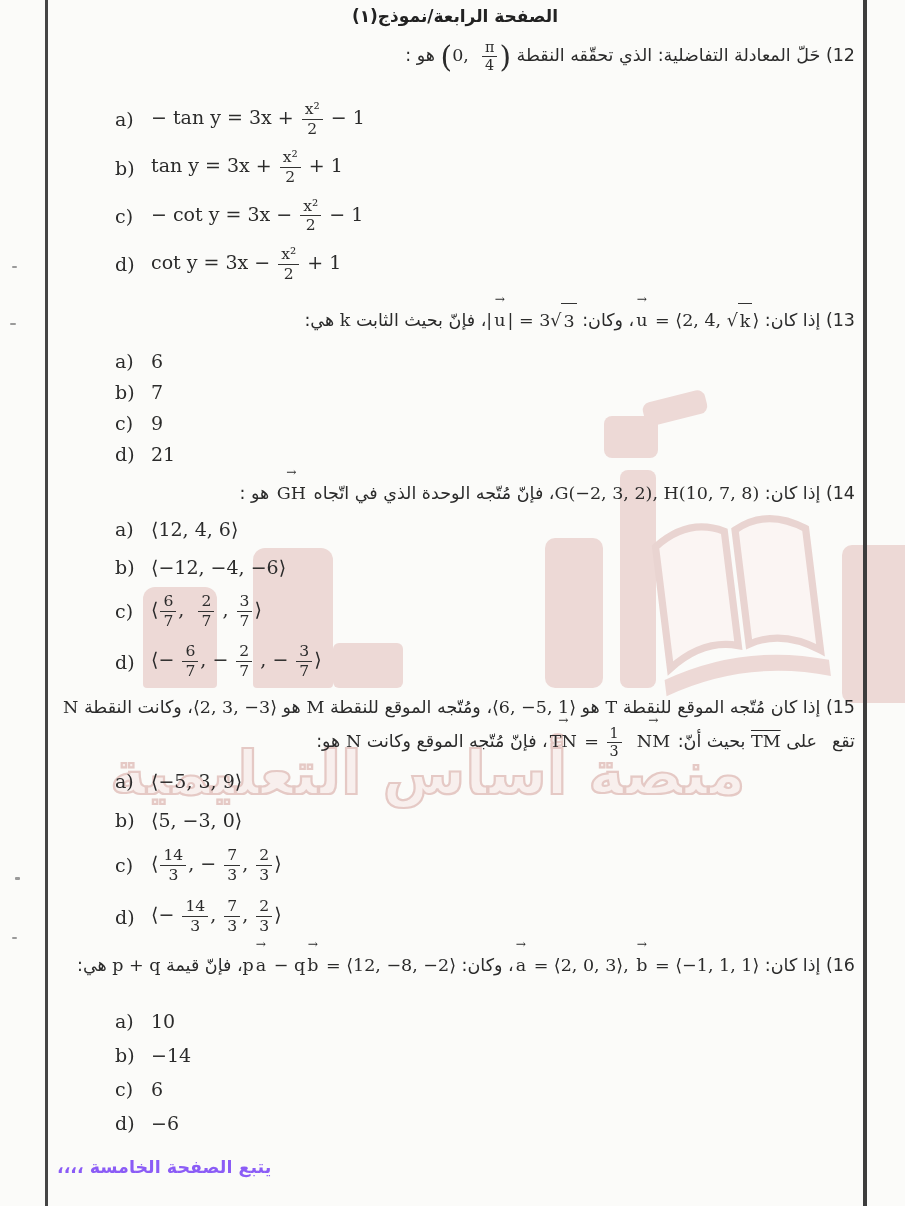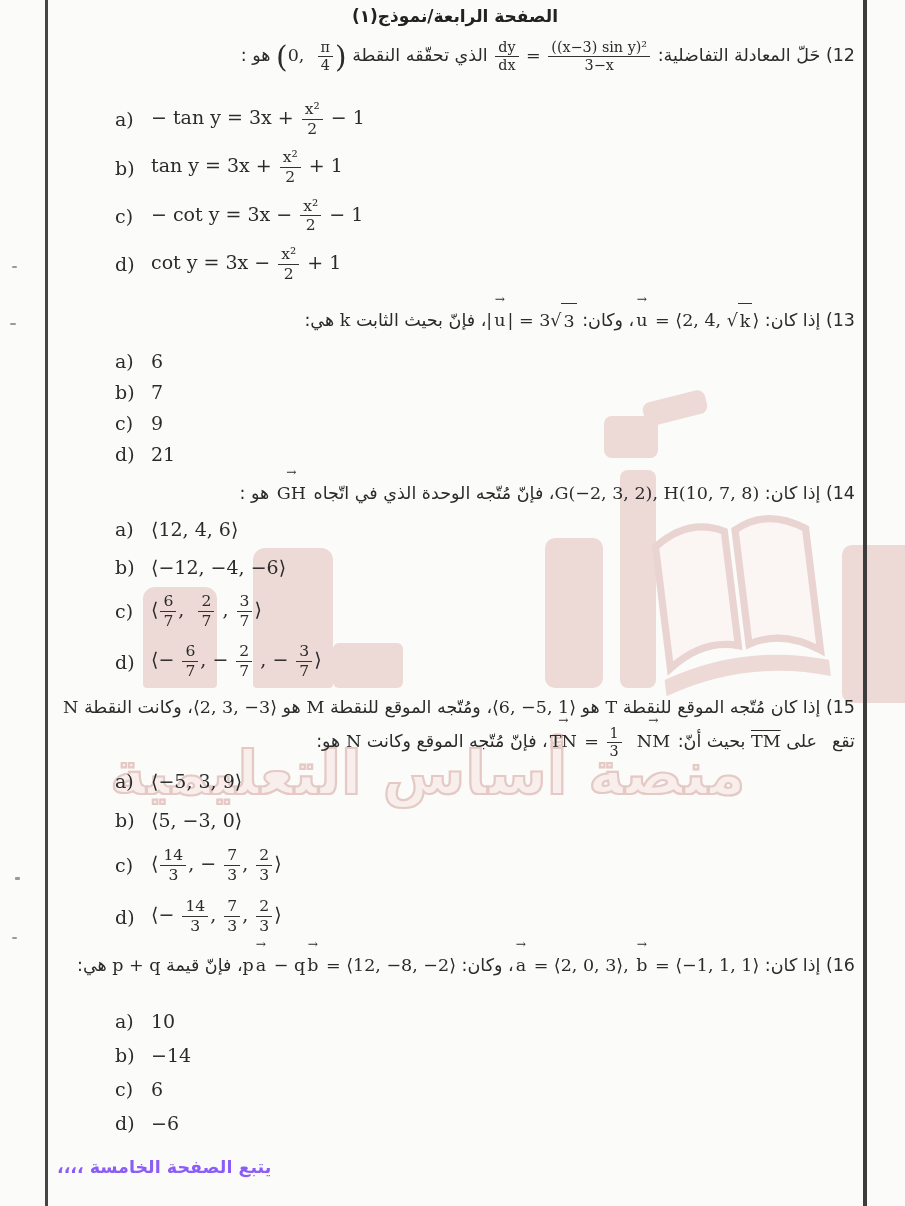--- a/index.html
+++ b/index.html
@@ -77,27 +77,21 @@
 
 <div class="vline left"></div>
 <div class="vline right"></div>
 <div class="art" style="left:12px;top:266px;width:5px;height:2px"></div>
 <div class="art" style="left:10px;top:323px;width:6px;height:2px"></div>
 <div class="art" style="left:15px;top:877px;width:5px;height:3px"></div>
 <div class="art" style="left:12px;top:937px;width:5px;height:2px"></div>
 
 <div class="hdr">الصفحة الرابعة/نموذج(١)</div>
 
-<div class="stem" style="top:38px"><span class="ar">12) حَلّ المعادلة التفاضلية: </span><span class="math" dir="ltr"><span class="frac">
-        <span class="fn">dy</span>
-        <span class="fd">dx</span>
-      </span><span class="mt"> = </span><span class="frac">
-        <span class="fn">((x−3) sin y)²</span>
-        <span class="fd">3−x</span>
-      </span></span><span class="ar"> الذي تحقّقه النقطة </span><span class="math" dir="ltr"><span class="bigp">(</span><span class="mt">0,  </span><span class="frac">
+<div class="stem" style="top:38px"><span class="ar">12) حَلّ المعادلة التفاضلية: </span><span class="ar"> الذي تحقّقه النقطة </span><span class="math" dir="ltr"><span class="bigp">(</span><span class="mt">0,  </span><span class="frac">
         <span class="fn">π</span>
         <span class="fd">4</span>
       </span><span class="bigp">)</span></span><span class="ar"> هو :</span></div>
 <div class="opts" style="top:100px;--gap:10px">
     <div class="opt">
       <span class="lab">a)</span>
       <span class="om" dir="ltr"><span class="mt">− tan y = 3x + </span><span class="frac">
           <span class="fn">x²</span>
           <span class="fd">2</span>
         </span><span class="mt"> − 1</span></span>

